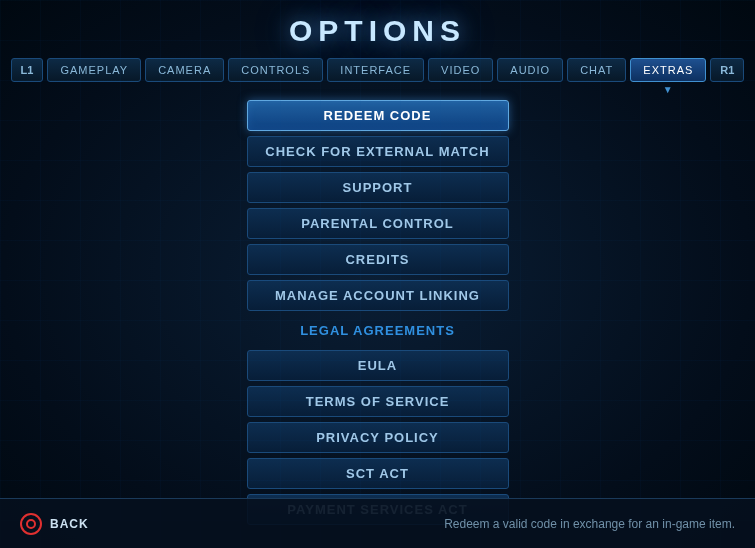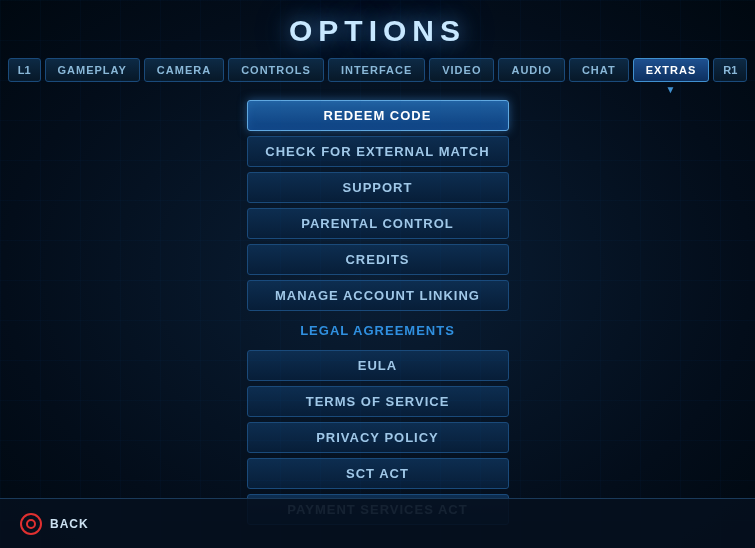--- a/index.html
+++ b/index.html
@@ -44,21 +44,21 @@
       justify-content: center;
       gap: 4px;
       padding: 0 10px 8px 10px;
     }
 
     .tab-btn {
       background: linear-gradient(180deg, #0d2a45 0%, #071828 100%);
       border: 1px solid #1a4a7a;
       color: #8ab8d8;
       font-size: 11px;
-      font-weight: bold;
+      font-weight: normal;
       letter-spacing: 1px;
       padding: 5px 12px;
       border-radius: 3px;
       cursor: pointer;
       text-transform: uppercase;
     }
 
     .tab-btn.active {
       background: linear-gradient(180deg, #1e5090 0%, #0d3060 100%);
       border-color: #4090d0;
@@ -214,13 +214,14 @@
   <button class="menu-item">PAYMENT SERVICES ACT</button>
 </div>
 
 <div class="bottom-bar">
   <div class="back-btn">
     <div class="circle-btn">
       <div class="circle-btn-inner"></div>
     </div>
     <span class="back-label">BACK</span>
   </div>
+  <span class="bottom-hint">Redeem a valid code in exchange for an in-game item.</span>
 </div>
 
 </body></html>

